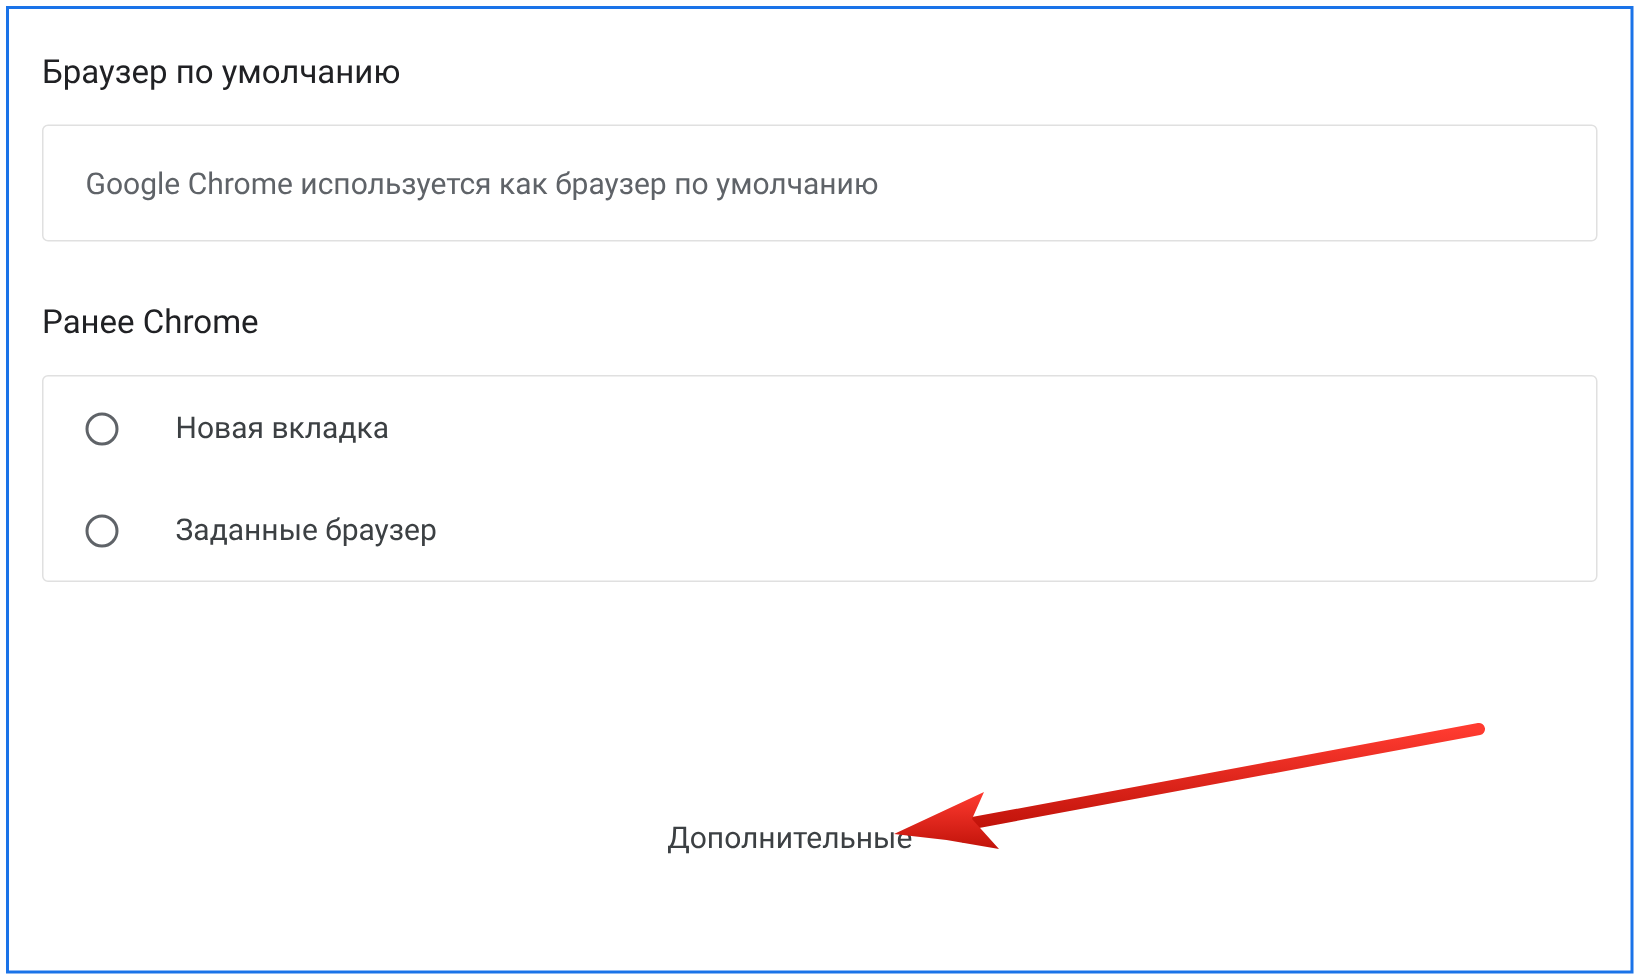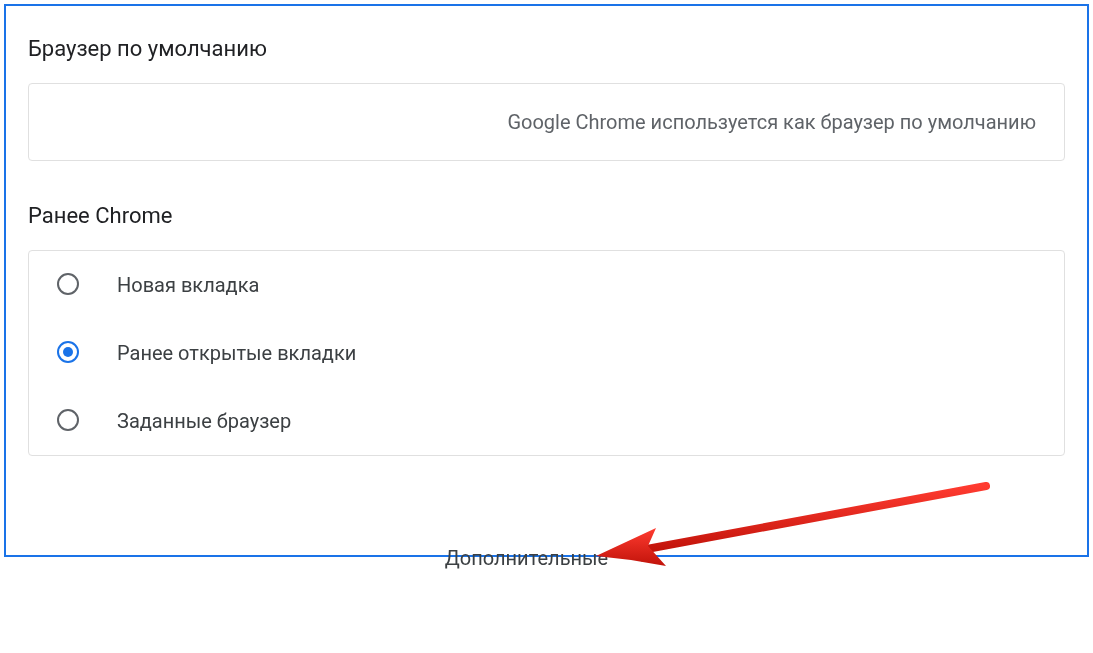--- a/index.html
+++ b/index.html
@@ -1,36 +1,36 @@
 <!DOCTYPE html>
 <html><head>
 <meta charset="utf-8">
 <style>
   * { box-sizing: border-box; margin:0; padding:0; }
   html,body { width:1093px; height:653px; font-family: "Segoe UI", Roboto, Arial, sans-serif; background:#fff; }
   .panel {
-    position:absolute; left:4px; top:4px; width:1085px; height:553px;
+    position:absolute; left:4px; top:4px; width:1085px; height:645px;
     border:2px solid #1a73e8; background:#fff;
   }
   .section-title {
     font-size:22px; color:#202124; font-weight:400;
     padding:30px 0 0 22px;
   }
   .card {
     margin:22px 22px 0 22px;
     border:1px solid #e0e0e0;
     border-radius:4px;
     background:#fff;
   }
   .info-row {
     padding:26px 28px;
-    font-size:20px; color:#5f6368;text-align:right;
+    font-size:20px; color:#5f6368;
   }
   .radio-row {
-    display:flex; align-items:flex-start;
+    display:flex; align-items:flex-end;
     padding:22px 28px;
     font-size:20px; color:#3c4043;
   }
   .radio {
     width:22px; height:22px; border-radius:50%;
     border:2.5px solid #5f6368;
     margin-right:38px;
     flex:0 0 auto;
     display:flex; align-items:center; justify-content:center;
     cursor:pointer;
@@ -65,24 +65,20 @@
   </div>
 
   <div class="section-title" style="padding-top:42px;">Ранее Chrome</div>
 
   <div class="card">
     <div class="radio-row">
       <span class="radio"></span>
       <span>Новая вкладка</span>
     </div>
     <div class="radio-row">
-      <span class="radio selected"></span>
-      <span>Ранее открытые вкладки</span>
-    </div>
-    <div class="radio-row">
       <span class="radio"></span>
       <span>Заданные браузер</span>
     </div>
   </div>
 
   <div class="advanced-row">
     <span class="advanced-btn">
       <span>Дополнительные</span>
       <span class="caret"></span>
     </span>

